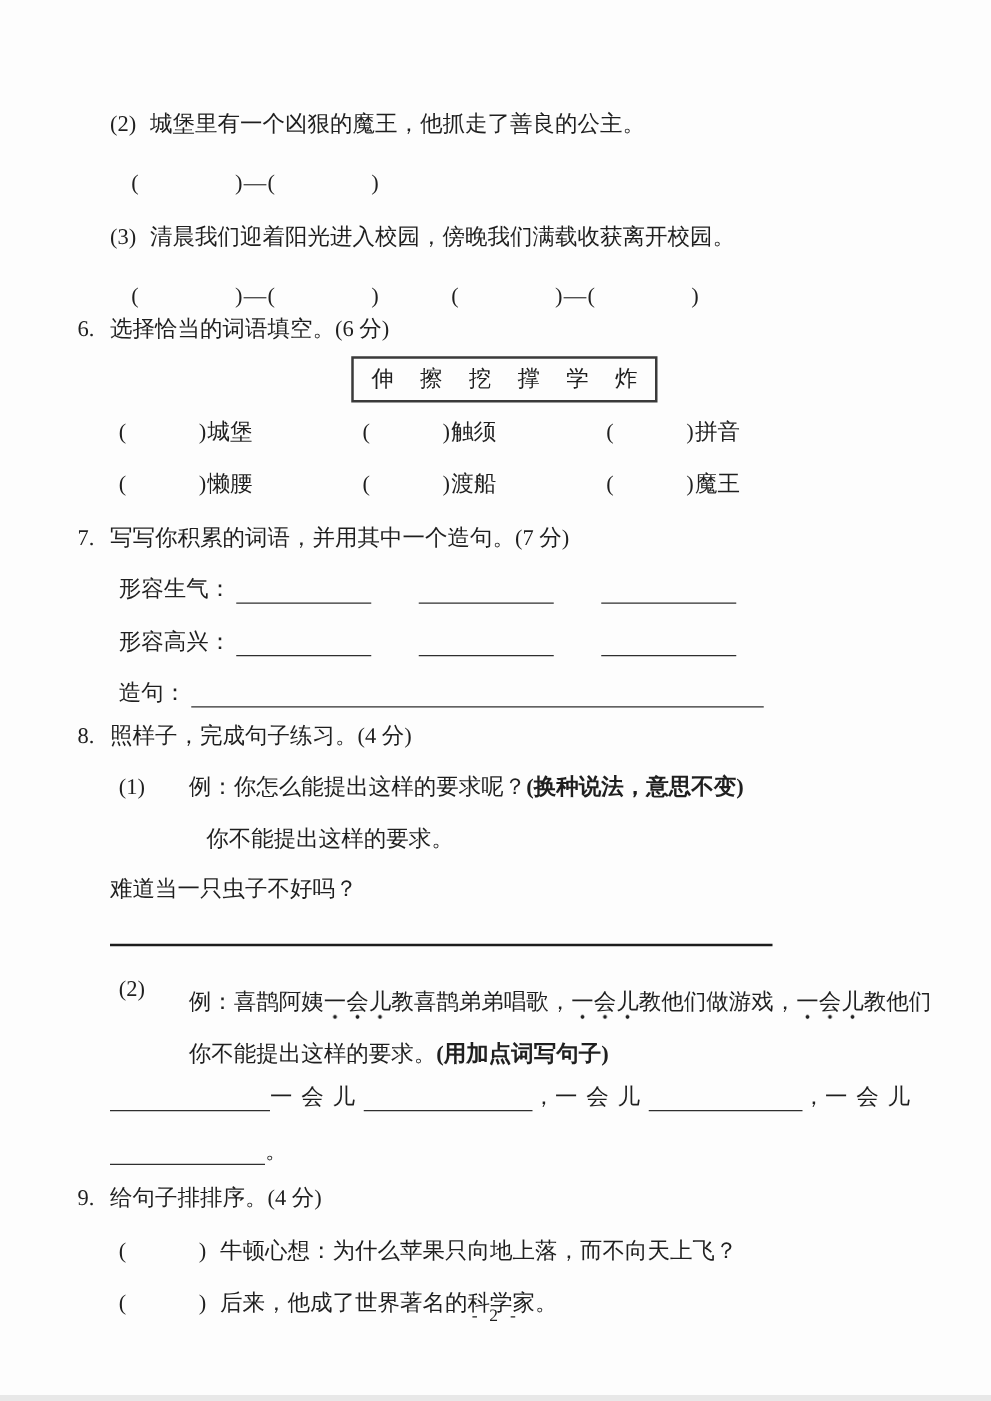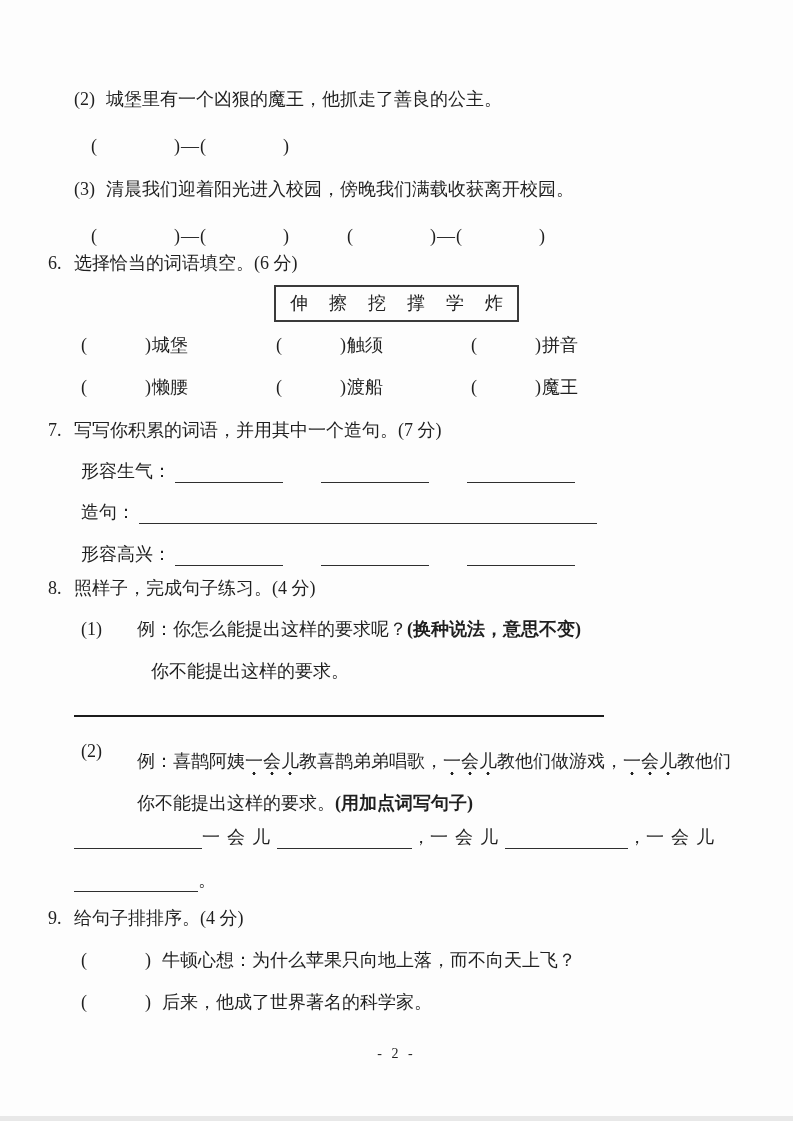--- a/index.html
+++ b/index.html
@@ -1,20 +1,20 @@
 <!DOCTYPE html>
 <html><head>
 <meta charset="utf-8">
 <style>
   html,body { margin:0; padding:0; background:#ffffff; }
   .sheet {
     position:relative;
     width:793px; height:1121px;
     box-sizing:border-box;
-    padding:88px 48px 0 48px;
+    padding:88px 48px 0 62px;
     background:#fdfdfd;
     color:#1f1f1f;
     font-family:"Liberation Serif","DejaVu Serif",serif;
     font-size:18px; line-height:23px;
     overflow:hidden;
   }
   .row { white-space:nowrap; }
   .qtitle .qnum { display:inline-block; min-width:22px; margin-right:4px; }
   .sub-label  { display:inline-block; width:32px; }
   .sub-label2 { display:inline-block; width:36px; flex:0 0 36px; }
@@ -111,41 +111,42 @@
 
   <div class="row qtitle" style="margin-top:20px">
     <span class="qnum">7.</span><span>写写你积累的词语，并用其中一个造句。(7 分)</span>
   </div>
   <div class="wordrow ml33" style="margin-top:18px">
     <span class="lab">形容生气：</span>
     <span class="bl w108 gap4"></span>
     <span class="bl w108 gap38"></span>
     <span class="bl w108 gap38"></span>
   </div>
-  <div class="wordrow ml33" style="margin-top:18px">
-    <span class="lab">造句：</span>
-    <span class="bl w458 gap4"></span>
-  </div>
   <div class="wordrow ml33" style="margin-top:19px">
     <span class="lab">形容高兴：</span>
     <span class="bl w108 gap4"></span>
     <span class="bl w108 gap38"></span>
     <span class="bl w108 gap38"></span>
+  </div>
+  <div class="wordrow ml33" style="margin-top:18px">
+    <span class="lab">造句：</span>
+    <span class="bl w458 gap4"></span>
   </div>
 
   <div class="row qtitle" style="margin-top:11px">
     <span class="qnum">8.</span><span>照样子，完成句子练习。(4 分)</span>
   </div>
   <div class="subrow ml33" style="margin-top:18px">
     <span class="sub-label2">(1)</span>
     <div class="content">
       <span>例：</span><span>你怎么能提出这样的要求呢？</span><span class="bold">(换种说法，意思不变)</span>
     </div>
   </div>
   <div class="row ml103" style="margin-top:19px">你不能提出这样的要求。</div>
+  <div class="row ml26" style="margin-top:17px">难道当一只虫子不好吗？</div>
   <div class="longline ml26" style="margin-top:32px"></div>
 
   <div class="subrow lh42 ml33" style="margin-top:23px">
     <span class="sub-label2">(2)</span>
     <div class="content">
       <span>例：</span><span>喜鹊阿姨</span><span class="dot">一会儿</span><span>教喜鹊弟弟唱歌，</span><span class="dot">一会儿</span><span>教他们做游戏，</span><span class="dot">一会儿</span><span>教他们</span><br><span>你不能提出这样的要求。</span><span class="bold">(用加点词写句子)</span>
     </div>
   </div>
   <div class="fillrow ml26" style="margin-top:2px">
     <span class="bl w128"></span>

